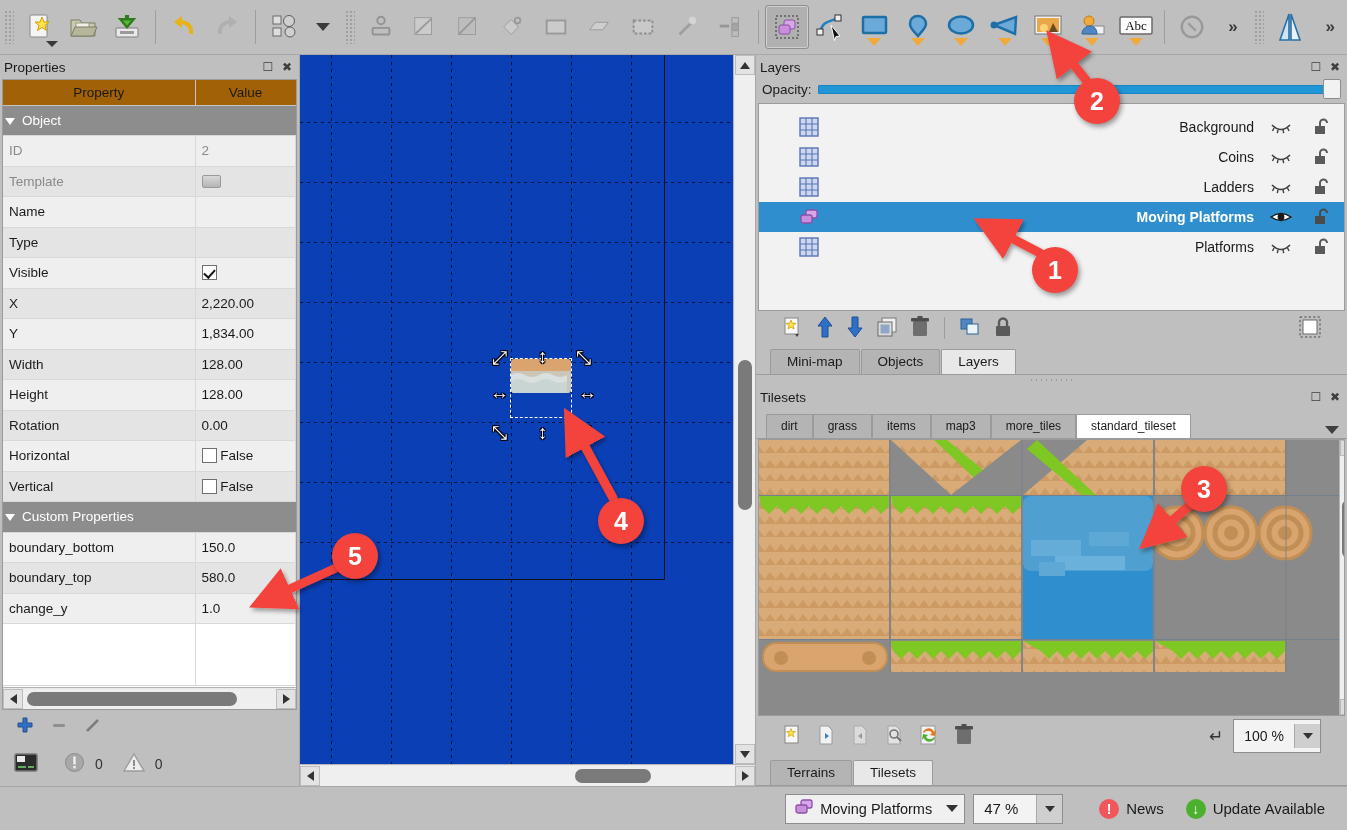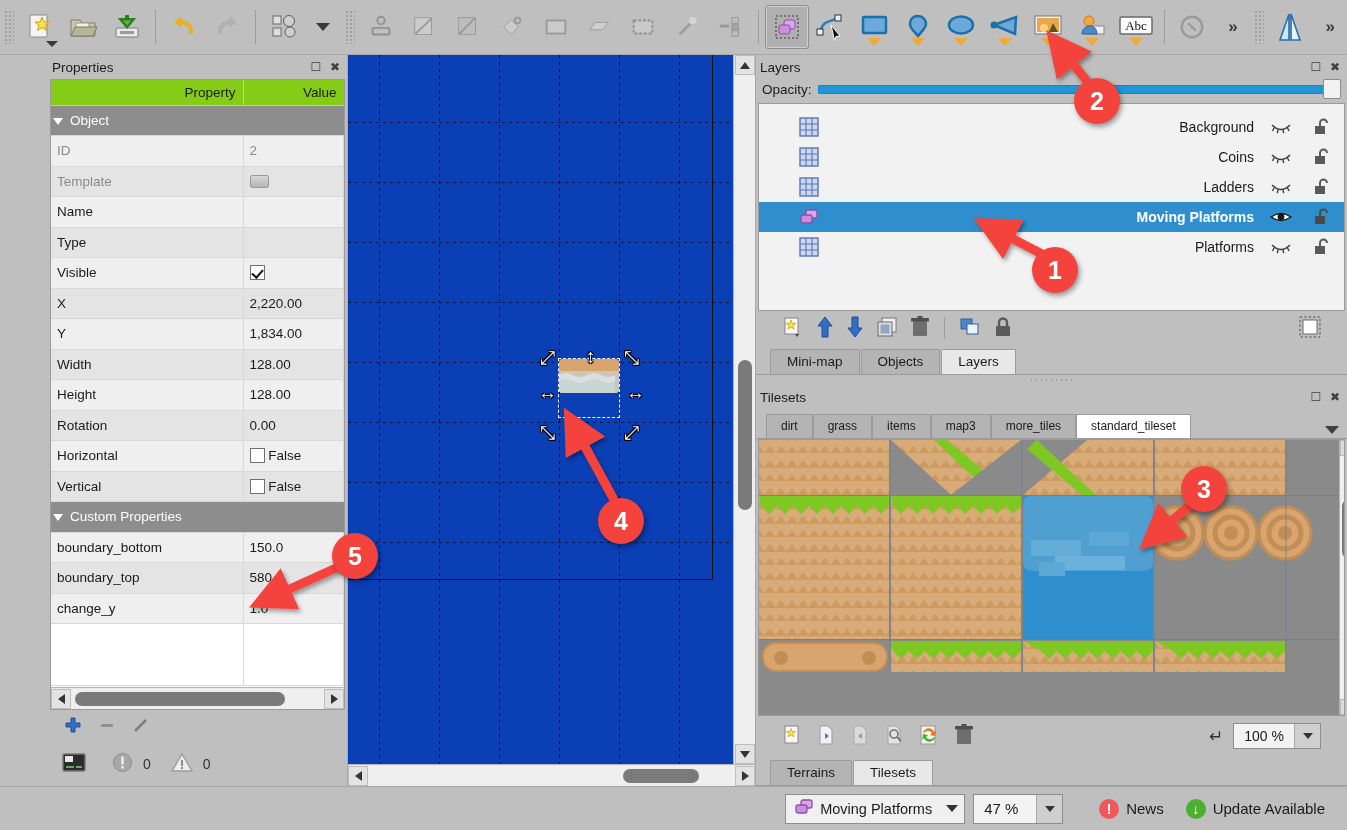--- a/index.html
+++ b/index.html
@@ -31,37 +31,37 @@
   .tsep { width:1px; height:34px; background:#9e9e9e; margin:0 6px; }
   .caret-dn { position:absolute; bottom:2px; left:50%; transform:translateX(-50%);
     width:0;height:0;border-left:6px solid transparent;border-right:6px solid transparent;
     border-top:6px solid #4a4a4a; }
   .caret-or { position:absolute; bottom:3px; left:50%; transform:translateX(-50%);
     width:0;height:0;border-left:7px solid transparent;border-right:7px solid transparent;
     border-top:8px solid #f0a93b; }
   .chev { font-size:17px; color:#3a3a3a; font-weight:bold; letter-spacing:-2px; }
 
   
-  .body { flex:1; display:flex; min-height:0;margin-left:48px; }
+  .body { flex:1; display:flex; min-height:0; }
 
   
   .left { width:300px; background:#bfbfbf; display:flex; flex-direction:column;
           border-right:1px solid #a8a8a8; }
   .dock-title { height:24px; display:flex; align-items:center; padding:0 4px;
      font-size:13.5px; color:#1a1a1a; }
   .dock-title .t { flex:1; }
   .dockbtn { width:16px; height:16px; margin-left:3px; display:flex;
      align-items:center; justify-content:center; color:#3f3f3f; font-size:12px; }
   .props-wrap { flex:1; background:#fff; margin:0 2px; border:1px solid #9b9b9b;
      display:flex; flex-direction:column; overflow:hidden; }
   table.props { width:100%; border-collapse:collapse; table-layout:fixed; }
   table.props col.c1 { width:192px; }
   table.props th {
-     background:#84cc16; font-weight:normal; text-align:right; font-size:13.5px;
-     padding:3px 7px; border-right:1px solid #c4c4c4; border-bottom:1px solid #c4c4c4;
+     background:#a16207; font-weight:normal; text-align:center; font-size:13.5px;
+     padding:3px 16px; border-right:1px solid #c4c4c4; border-bottom:1px solid #c4c4c4;
      height:25px; color:#1a1a1a;
   }
   table.props td { height:30.5px; padding:2px 6px; font-size:13.5px; border-right:1px solid #d8d8d8;
      border-bottom:1px solid #d8d8d8; color:#1a1a1a; overflow:hidden; white-space:nowrap; }
   tr.group td { background:#8d8d8d; color:#fff; border-right:none; padding-left:2px; }
   tr.alt-a td { background:#efefef; }
   tr.alt-b td { background:#e4e4e4; }
   tr.dim td { color:#8a8a8a; }
   td.indent1 { padding-left:22px; }
   td.indent2 { padding-left:52px; }
@@ -145,21 +145,21 @@
   .ts-tab { padding:4px 14px 5px; background:#b4b4b4; border:1px solid #9b9b9b;
      border-bottom:none; font-size:12px; }
   .ts-tab.active { background:#ffffff; }
   .ts-more { position:absolute; right:8px; bottom:4px; width:0;height:0;
      border-left:7px solid transparent;border-right:7px solid transparent;border-top:8px solid #3f3f3f; }
   .tileset-view { flex:1; display:flex; margin:0 2px; border:1px solid #9b9b9b;
      background:#8a8a8a; overflow:hidden; position:relative; min-height:0; }
   .tsgrid { flex:1; position:relative; background:#8a8a8a; }
   .ts-bottom { height:40px; display:flex; align-items:center; gap:14px; padding:0 26px; }
   .zoombox { margin-left:auto; display:flex; align-items:center; }
-  .combo { display:flex; align-items:center; height:26px; border:1px solid #8d8d8d;
+  .combo { display:flex; align-items:center; height:34px; border:1px solid #8d8d8d;
      background:#f3f3f3; }
   .combo .val { padding:0 10px; font-size:14px; min-width:50px; }
   .combo .btn { width:26px; height:24px; background:#cfcfcf; border-left:1px solid #a9a9a9;
      display:flex;align-items:center;justify-content:center; }
   .combo .btn:after { content:""; width:0;height:0;border-left:5px solid transparent;
      border-right:5px solid transparent;border-top:6px solid #333; }
 
   
   .statusbar { height:44px; background:#bfbfbf; display:flex; align-items:center;
      border-top:1px solid #a8a8a8; flex:0 0 44px; }

